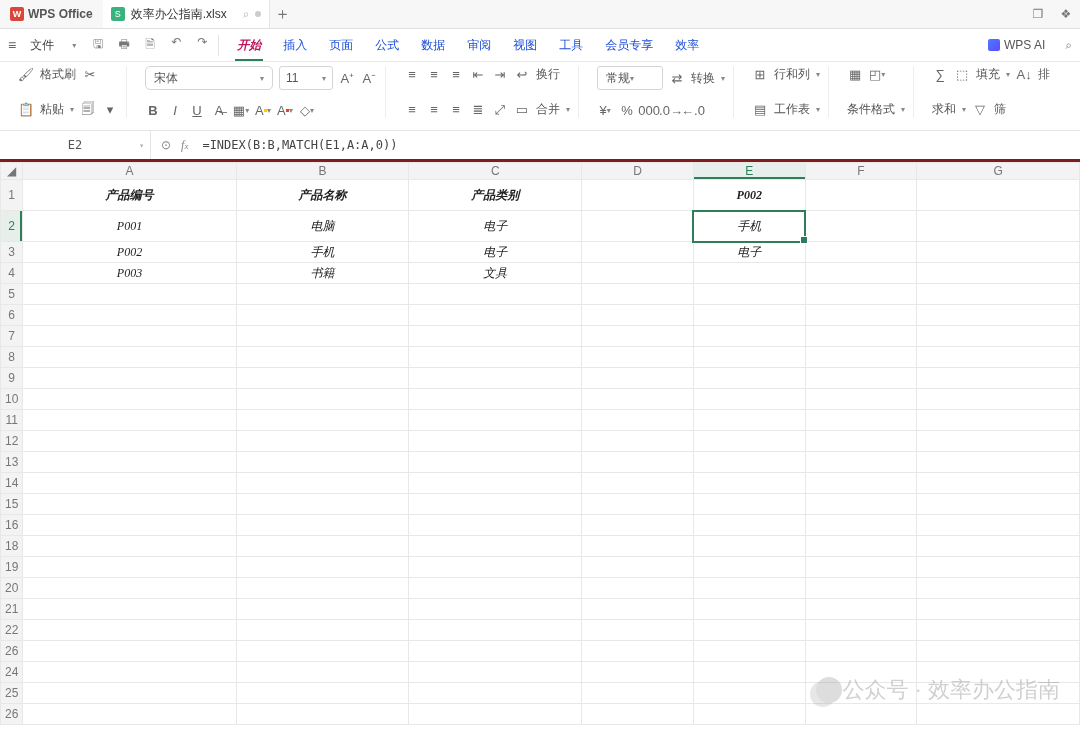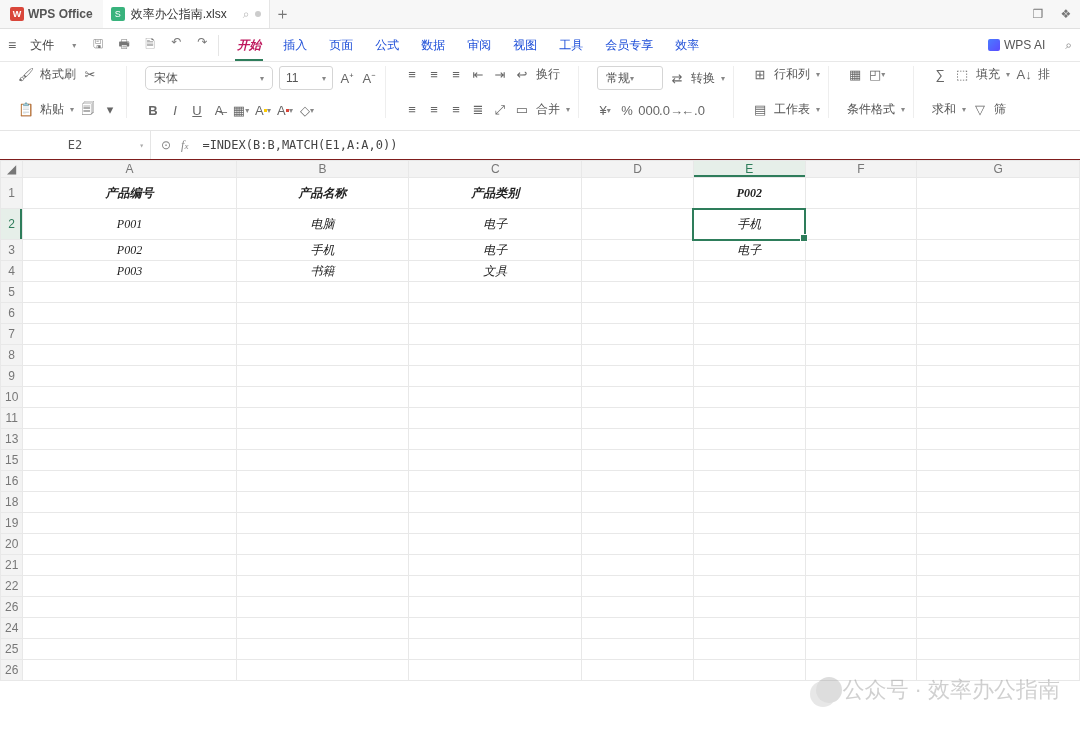--- a/index.html
+++ b/index.html
@@ -38,21 +38,21 @@
   .rgroup:last-child{border-right:none;}
   .rrow{display:flex;align-items:center;gap:6px;white-space:nowrap;color:#555;}
   .rrow .ico{width:16px;height:16px;display:inline-flex;align-items:center;justify-content:center;font-size:13px;color:#666;}
   .sel-font{border:1px solid #d5d5d5;border-radius:5px;height:22px;display:flex;align-items:center;padding:0 8px;min-width:110px;justify-content:space-between;color:#555;background:#fff;}
   .sel-size{border:1px solid #d5d5d5;border-radius:3px;height:22px;display:flex;align-items:center;padding:0 6px;width:40px;justify-content:space-between;color:#555;background:#fff;}
   .swatch{width:14px;height:3px;display:inline-block;}
   .swatch.y{background:#ffcc00;} .swatch.r{background:#d9463a;}
   .sel-numfmt{border:1px solid #d5d5d5;border-radius:3px;height:22px;display:flex;align-items:center;padding:0 8px;width:48px;color:#555;background:#fff;}
 
   
-  .fx-row{display:flex;align-items:center;height:28px;border-bottom:1px solid #7f1d1d;background:#fff;}
+  .fx-row{display:flex;align-items:center;height:28px;border-bottom:3px solid #7f1d1d;background:#fff;}
   .namebox{width:150px;border-right:1px solid #e5e5e5;height:100%;display:flex;align-items:center;justify-content:center;position:relative;color:#555;font-family:Consolas,monospace;}
   .namebox::after{content:"▾";position:absolute;right:6px;font-size:8px;color:#aaa;}
   .fx-tools{display:flex;align-items:center;gap:10px;padding:0 10px;color:#888;}
   .fx-tools .fx{font-style:italic;font-family:"Times New Roman",serif;}
   .fx-input{flex:1;font-family:Consolas,monospace;color:#444;padding-left:4px;}
 
   
   .grid-wrap{flex:1;overflow:auto;position:relative;}
   table.grid{border-collapse:collapse;table-layout:fixed;width:1080px;}
   table.grid th,table.grid td{border:1px solid #e8e8e8;height:16px;padding:0;text-align:center;font-size:12px;}
@@ -403,21 +403,41 @@
             <th>11</th>
             <td></td>
             <td></td>
             <td></td>
             <td></td>
             <td></td>
             <td></td>
             <td></td>
           </tr>
           <tr class="h-normal">
+            <th>12</th>
+            <td></td>
+            <td></td>
+            <td></td>
+            <td></td>
+            <td></td>
+            <td></td>
+            <td></td>
+          </tr>
+          <tr class="h-normal">
             <th>13</th>
+            <td></td>
+            <td></td>
+            <td></td>
+            <td></td>
+            <td></td>
+            <td></td>
+            <td></td>
+          </tr>
+          <tr class="h-normal">
+            <th>14</th>
             <td></td>
             <td></td>
             <td></td>
             <td></td>
             <td></td>
             <td></td>
             <td></td>
           </tr>
           <tr class="h-normal">
             <th>15</th>

